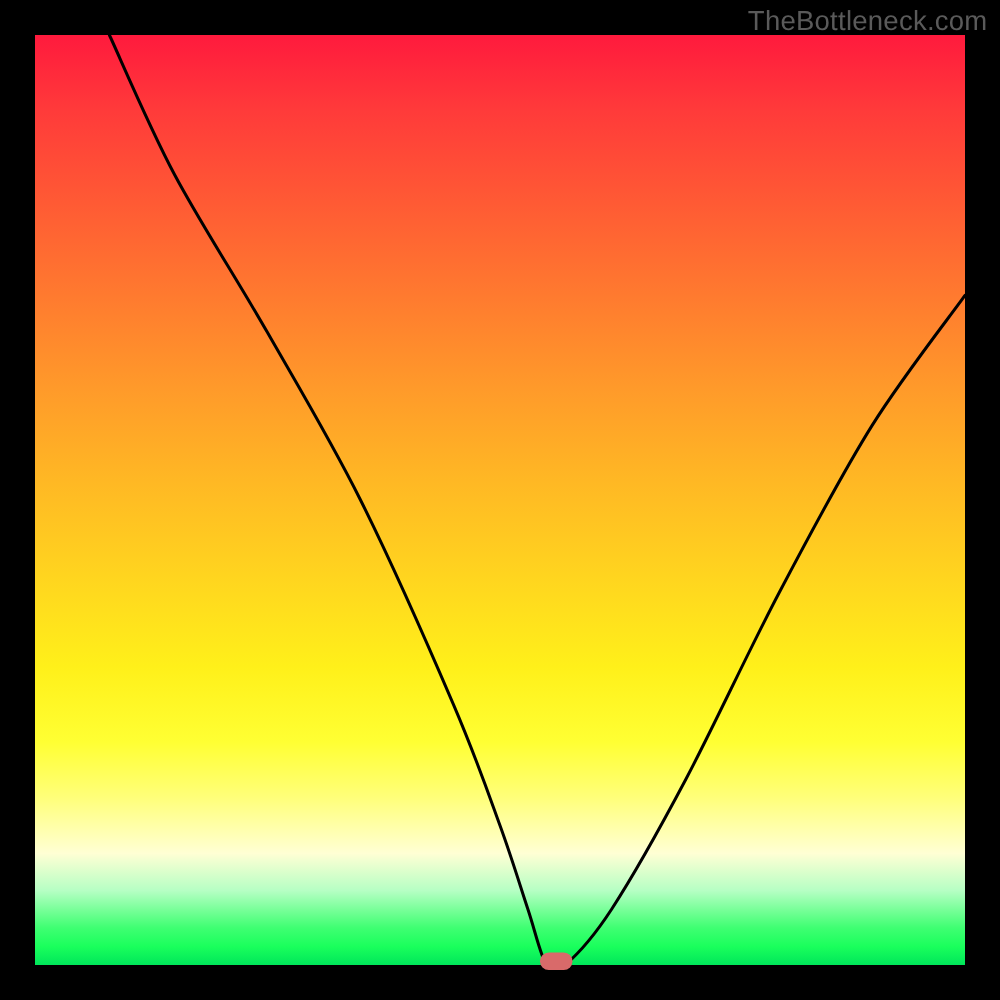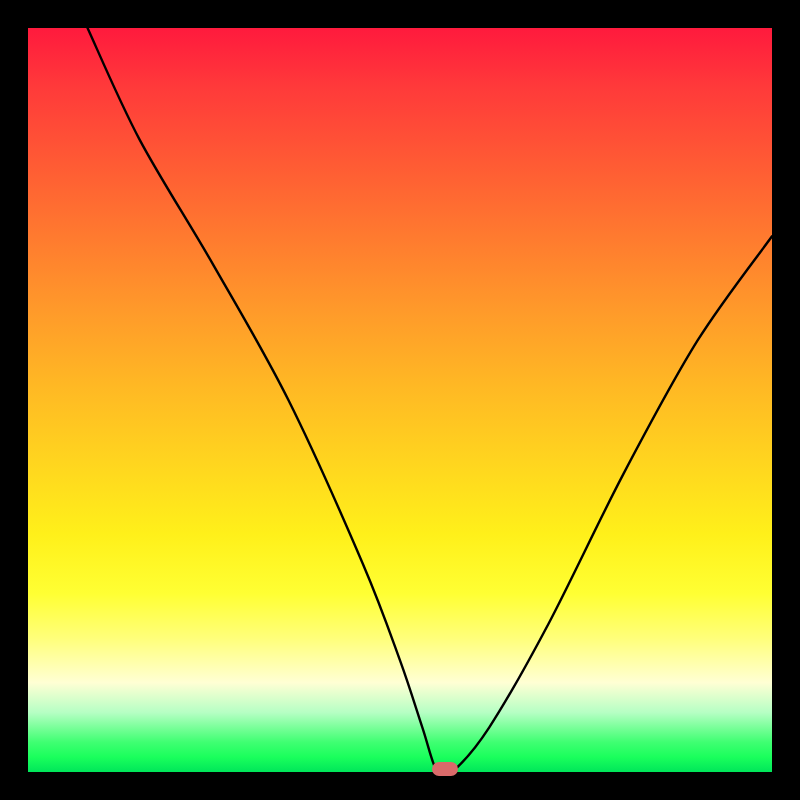--- a/index.html
+++ b/index.html
@@ -69,20 +69,21 @@
     height: 14px;
     border-radius: 7px;
     background: #d96a6a;
     z-index: 13;
   }
 </style>
 </head>
 <body>
 
 <div class="frame">
+  <div class="watermark">TheBottleneck.com</div>
 
   <div class="plot">
     <svg class="curve" viewBox="0 0 744 744" preserveAspectRatio="none">
       <path id="curve-path" fill="none" stroke="#000" stroke-width="2.4" stroke-linecap="round" stroke-linejoin="round" d="M 59.52 0 C 67.8528 17.856000000000005, 91.36319999999999 73.50720000000003, 111.6 111.60000000000002 C 131.83679999999998 149.69280000000003, 162.192 196.416, 186 238.07999999999998 C 209.808 279.74399999999997, 236.59199999999998 324.384, 260.4 372 C 284.20799999999997 419.616, 316.944 494.01599999999996, 334.8 535.68 C 352.656 577.3439999999999, 362.4768 606.2112, 372 632.4 C 381.5232 658.5888, 388.368 681.504, 394.32 699.36 C 400.272 717.216, 404.43840000000006 736.8576, 409.20000000000005 744 C 413.96160000000003 751.1424, 415.7472 751.1424, 424.08 744 C 432.41279999999995 736.8576, 445.8048 723.168, 461.28 699.36 C 476.75519999999995 675.552, 499.3727999999999 635.6736000000001, 520.8 595.2 C 542.2271999999999 554.7264, 571.392 491.6352, 595.2 446.4 C 619.008 401.16479999999996, 645.792 350.57280000000003, 669.6 312.48 C 693.408 274.3872, 732.096 224.98560000000003, 744 208.32000000000005"></path>
     </svg>
     <div id="marker" class="marker" style="left: 403.64px; top: 734px; background: rgb(217, 106, 106);"></div>
   </div>
 </div>
 
 </body></html>

